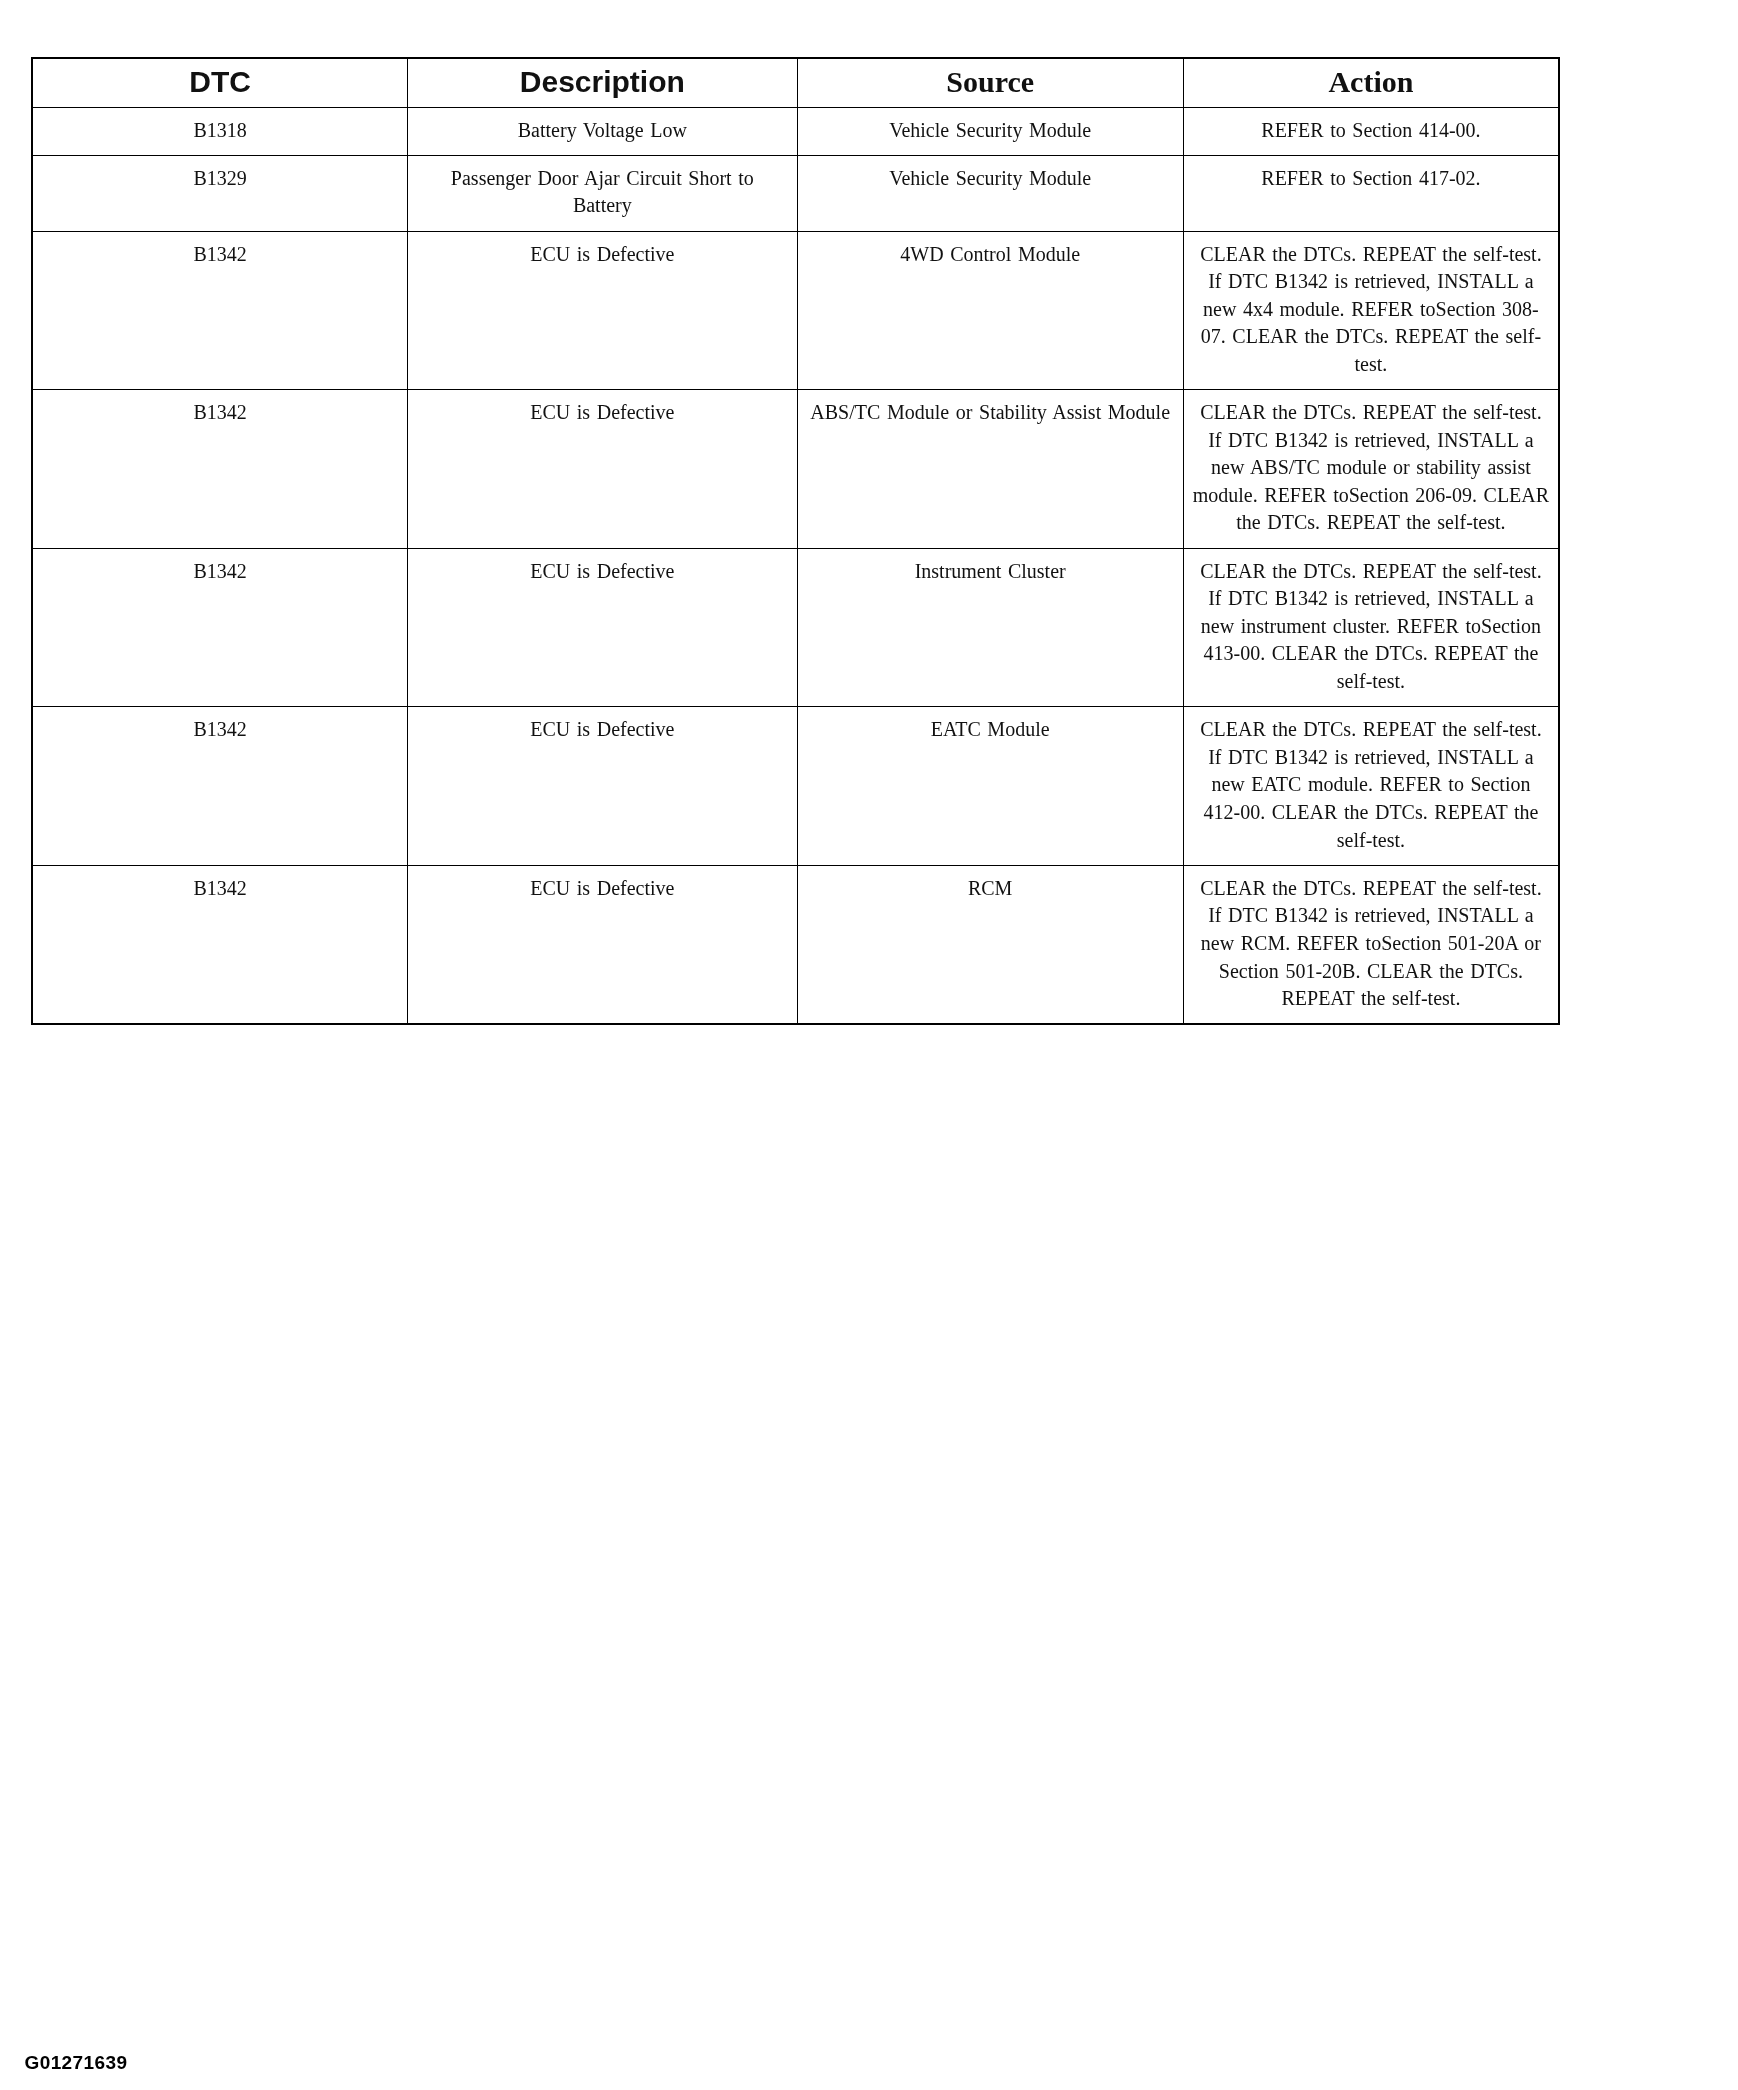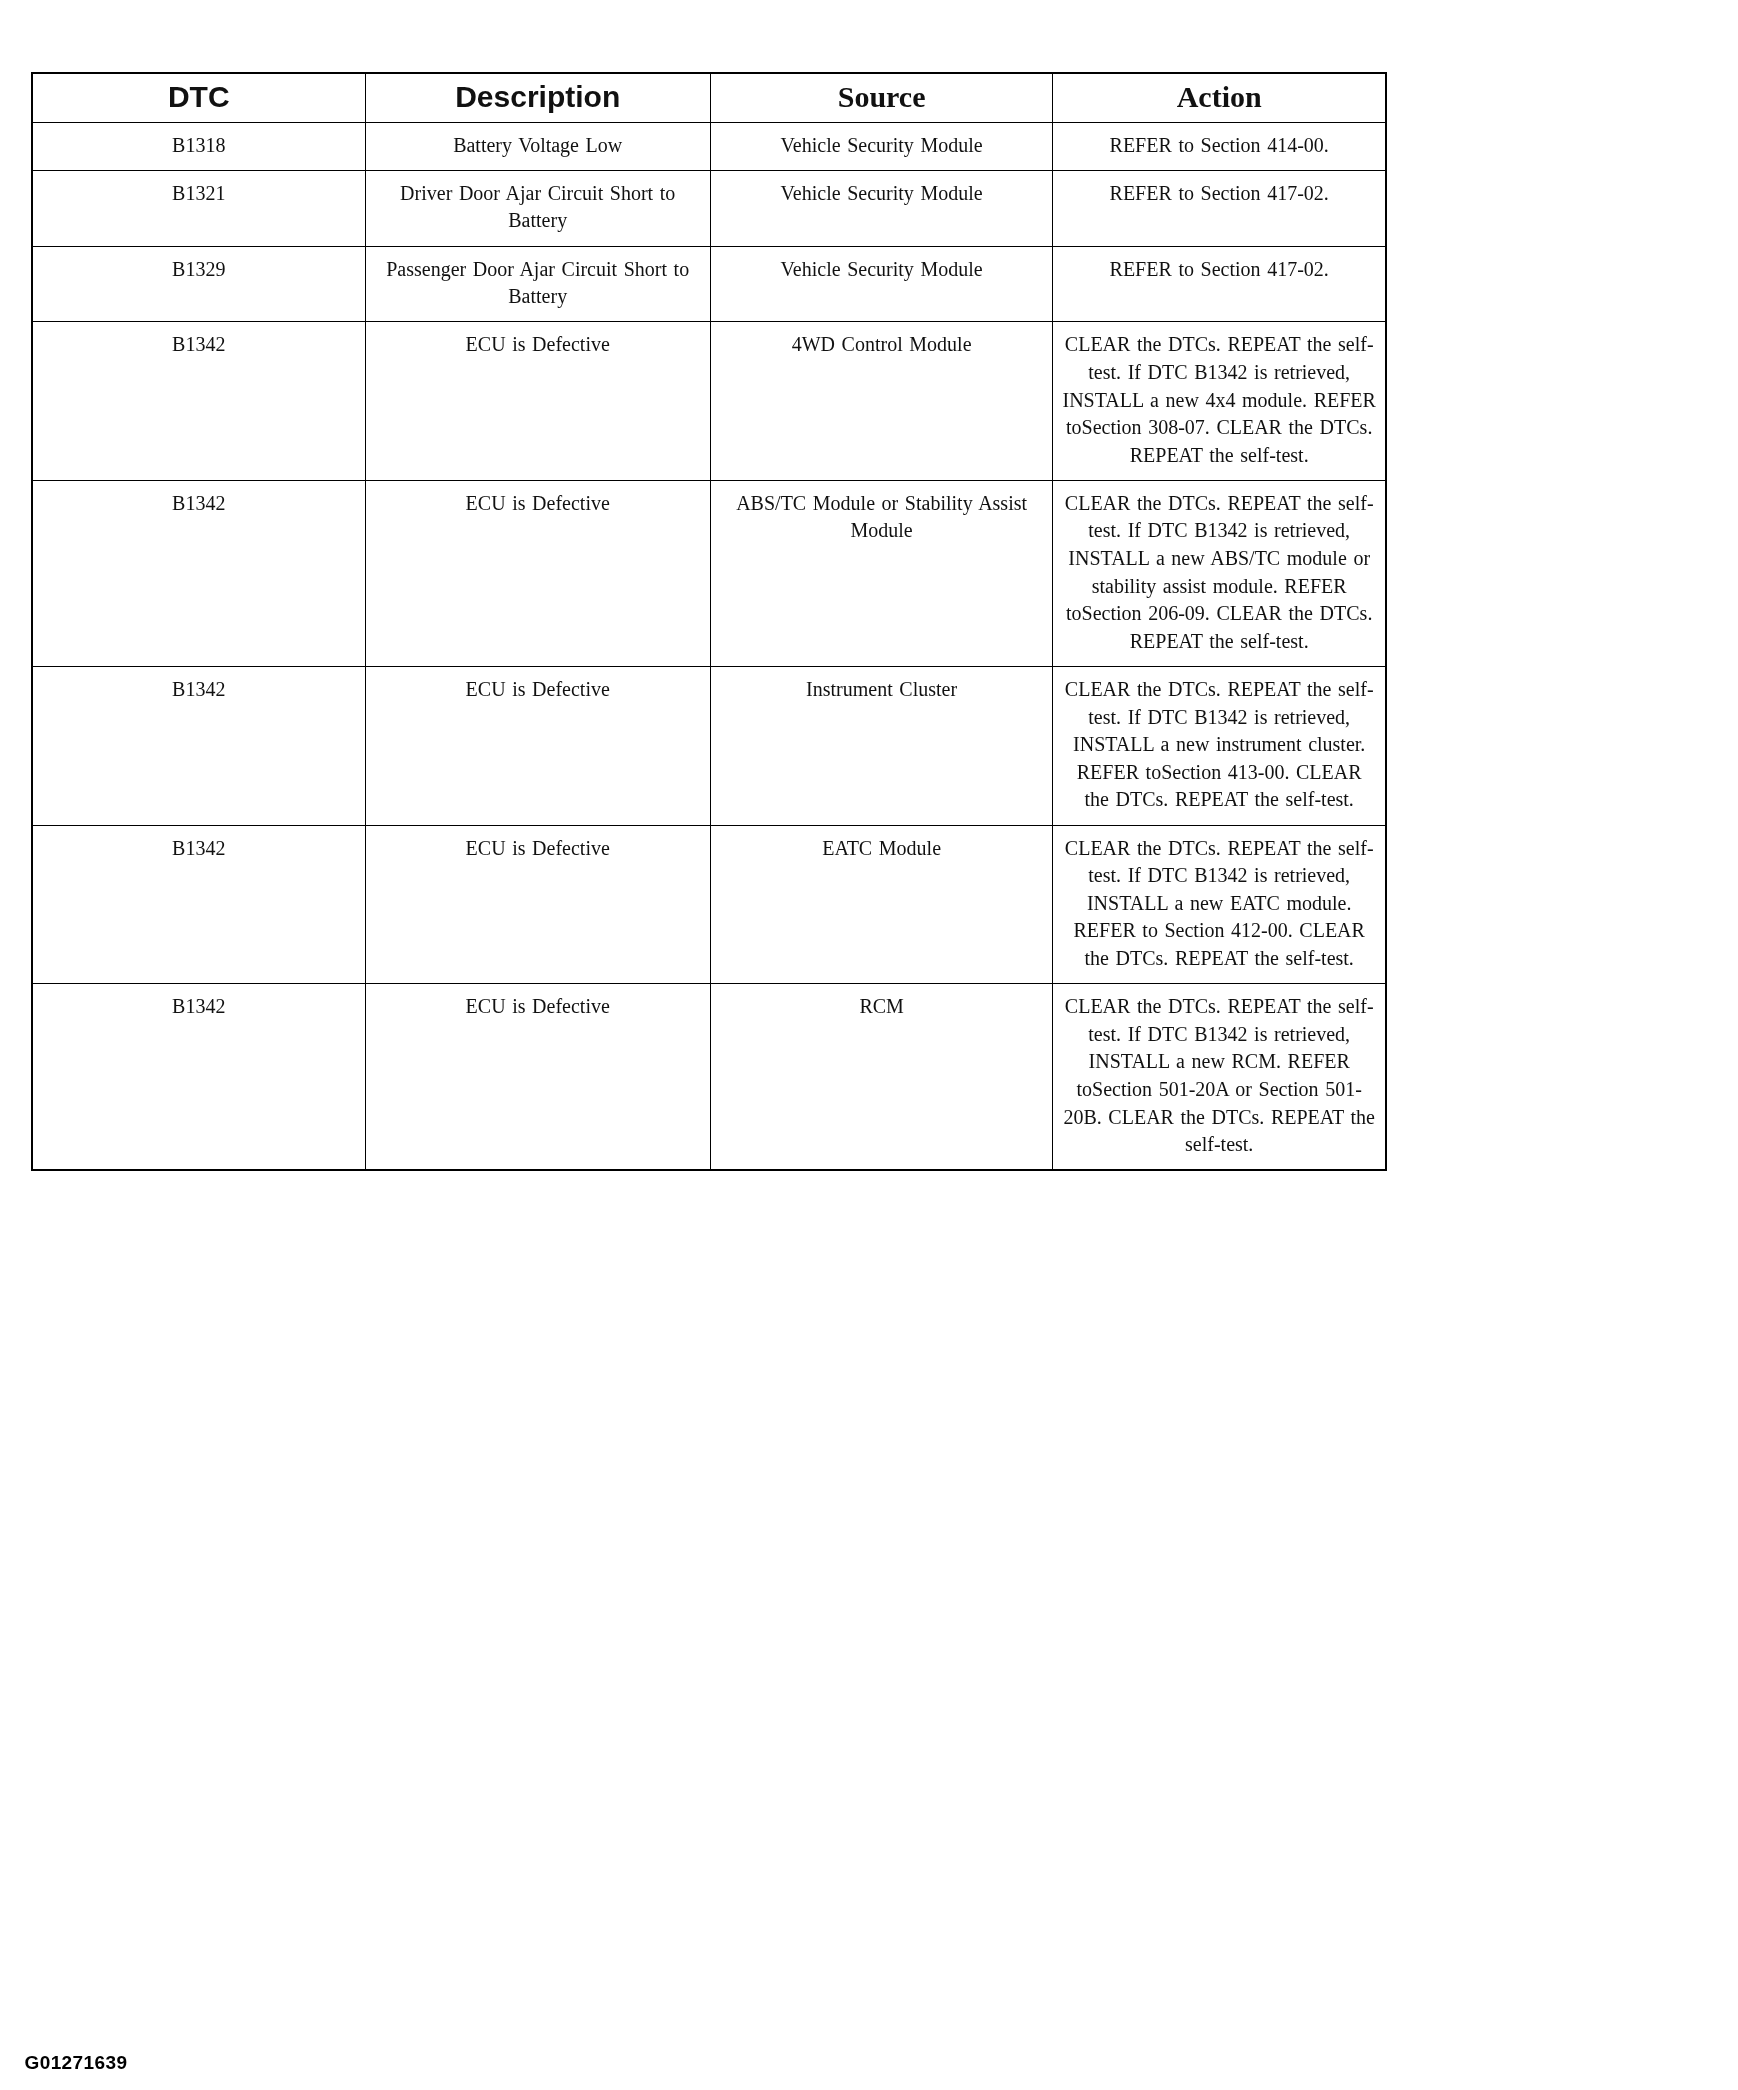--- a/index.html
+++ b/index.html
@@ -11,22 +11,22 @@
   .page {
     position: relative;
     width: 1738px;
     height: 2091px;
     background: #ffffff;
     overflow: hidden;
   }
   table.dtc-table {
     position: absolute;
     left: 31px;
-    top: 72px;
-    width: 1356px;
+    top: 57px;
+    width: 1529px;
     border-collapse: collapse;
     table-layout: fixed;
     border: 2.5px solid #000;
   }
   col.c-dtc    { width: 24.6%; }
   col.c-desc   { width: 25.5%; }
   col.c-source { width: 25.3%; }
   col.c-action { width: 24.6%; }
 
   th, td {
@@ -85,26 +85,20 @@
       </tr>
     </thead>
     <tbody>
       <tr>
         <td class="cell-dtc">B1318</td>
         <td class="cell-desc">Battery Voltage Low</td>
         <td class="cell-source">Vehicle Security Module</td>
         <td class="cell-action">REFER to Section 414-00.</td>
       </tr>
       <tr>
-        <td class="cell-dtc">B1321</td>
-        <td class="cell-desc">Driver Door Ajar Circuit Short to Battery</td>
-        <td class="cell-source">Vehicle Security Module</td>
-        <td class="cell-action">REFER to Section 417-02.</td>
-      </tr>
-      <tr>
         <td class="cell-dtc">B1329</td>
         <td class="cell-desc">Passenger Door Ajar Circuit Short to Battery</td>
         <td class="cell-source">Vehicle Security Module</td>
         <td class="cell-action">REFER to Section 417-02.</td>
       </tr>
       <tr>
         <td class="cell-dtc">B1342</td>
         <td class="cell-desc">ECU is Defective</td>
         <td class="cell-source">4WD Control Module</td>
         <td class="cell-action">CLEAR the DTCs. REPEAT the self-test. If DTC B1342 is retrieved, INSTALL a new 4x4 module. REFER toSection 308-07. CLEAR the DTCs. REPEAT the self-test.</td>

